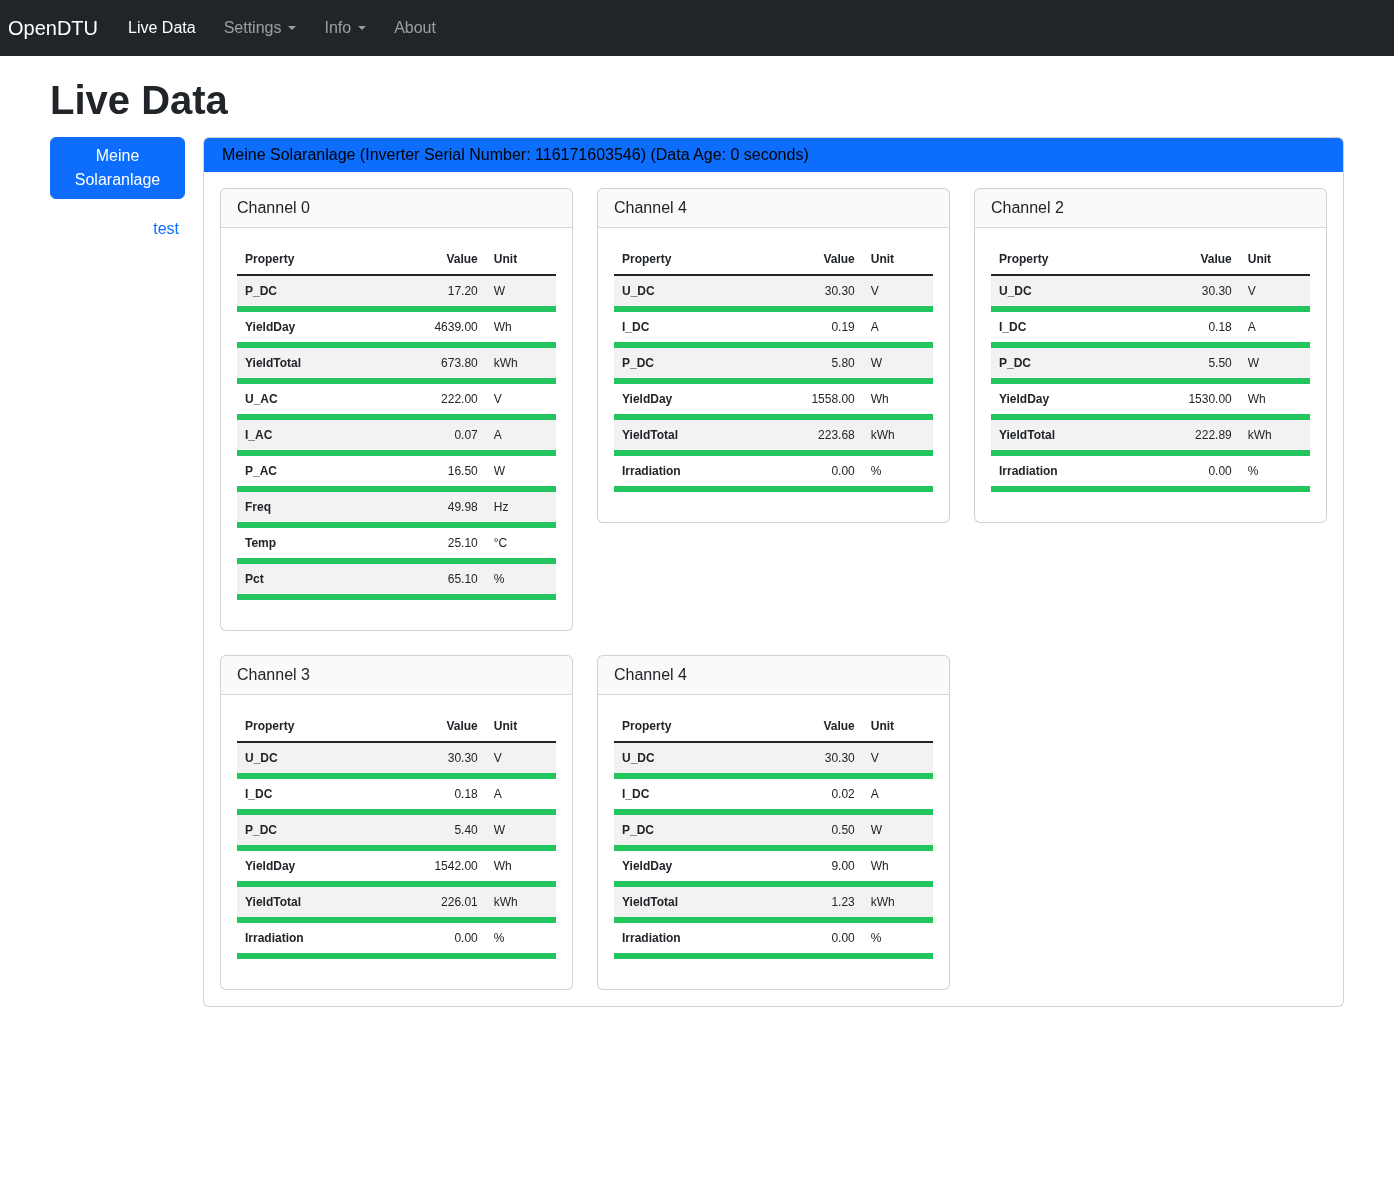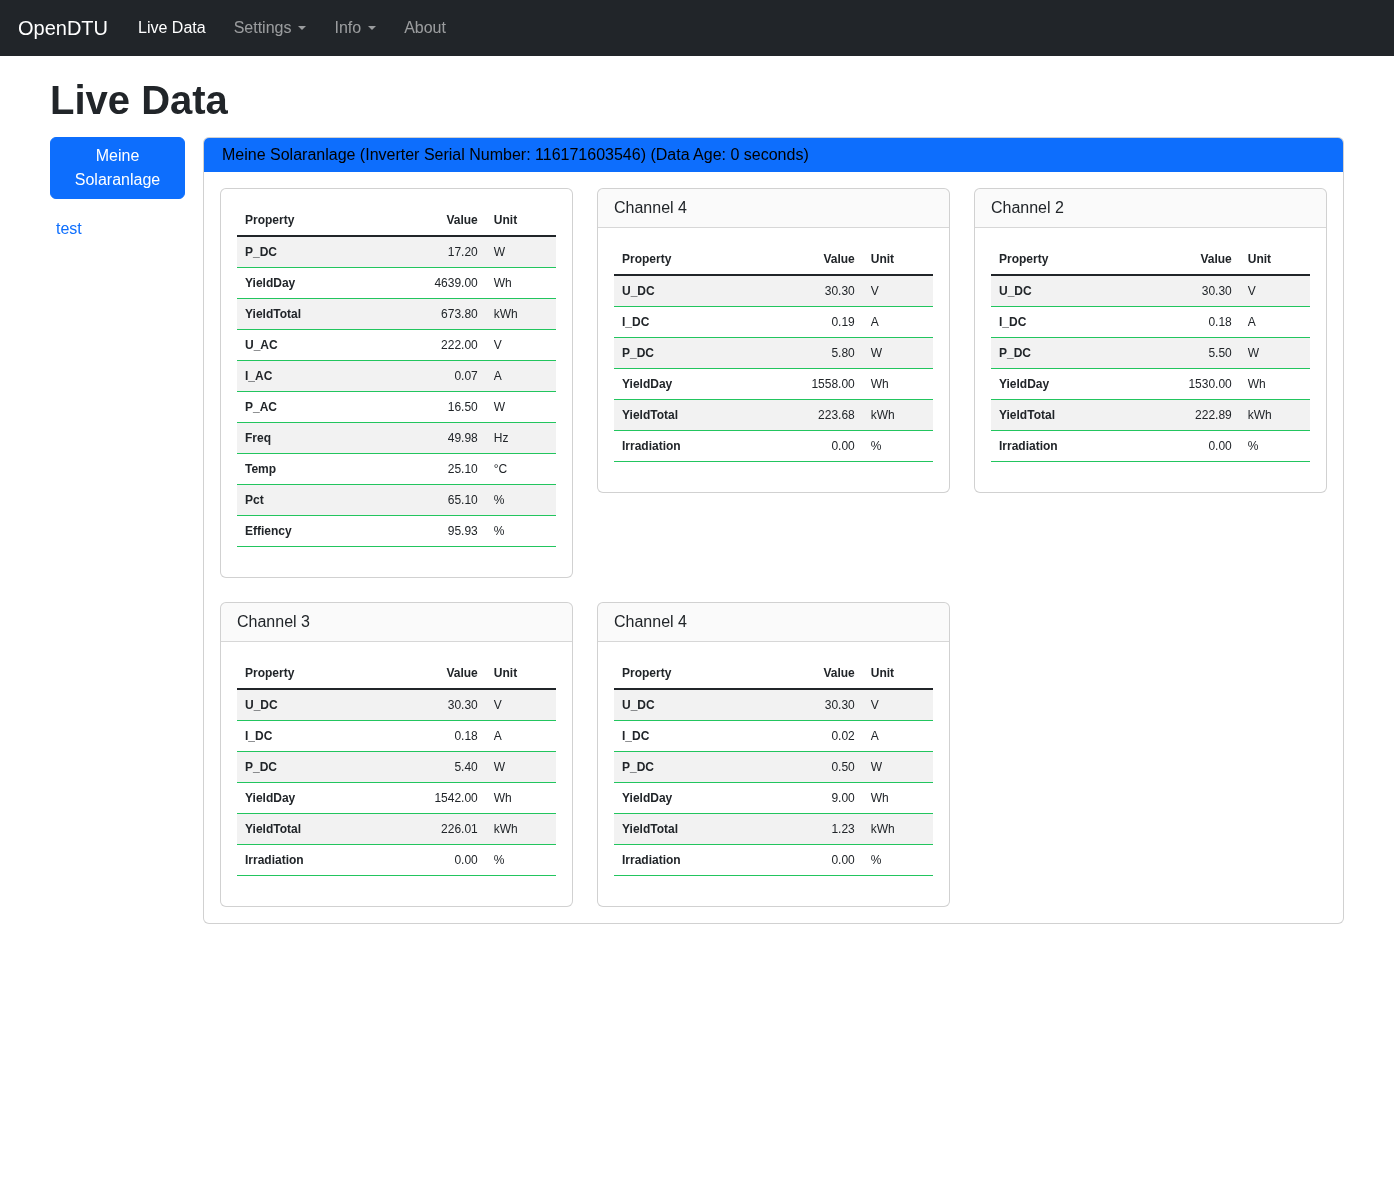--- a/index.html
+++ b/index.html
@@ -12,21 +12,21 @@
     font-family: "Liberation Sans", sans-serif;
     font-size: 16px;
   }
 
   
   .navbar {
     background: #212529;
     height: 56px;
     display: flex;
     align-items: center;
-    padding: 0 18px;
+    padding: 0 8px;
   }
   .navbar-brand {
     color: #ffffff;
     font-size: 20px;
     text-decoration: none;
     margin-right: 16px;
     cursor: pointer;
   }
   .nav-link {
     color: rgba(255,255,255,0.55);
@@ -78,21 +78,21 @@
     cursor: pointer;
   }
   .test-link {
     display: block;
     width: 100%;
     margin-top: 20px;
     background: transparent;
     border: none;
     color: #0d6efd;
     font-size: 16px;
-    text-align: left;
+    text-align: right;
     font-family: inherit;
     cursor: pointer;
   }
 
   
   .main-panel {
     flex: 1;
     border: 1px solid rgba(0,0,0,0.18);
     border-radius: 6px;
     background: #ffffff;
@@ -143,21 +143,21 @@
   table.data-table thead th {
     font-weight: 700;
     text-align: left;
     border-bottom: 2px solid #212529;
   }
   table.data-table thead th.col-val { text-align: right; }
   table.data-table thead th.col-unit { text-align: left; }
   table.data-table col.c-prop { width: 41%; }
   table.data-table col.c-val { width: 37%; }
   table.data-table col.c-unit { width: 22%; }
-  table.data-table tbody tr { border-bottom: 1px solid #22c55e; }
+  table.data-table tbody tr { border-bottom: 6px solid #22c55e; }
   table.data-table tbody tr:nth-child(odd) { background: rgba(0,0,0,0.05); }
   table.data-table tbody th.prop { text-align: left; font-weight: 700; }
   table.data-table tbody td.val { text-align: right; }
   table.data-table tbody td.unit { text-align: left; }
 </style>
 </head>
 <body>
 
 <nav class="navbar">
   <a class="navbar-brand">OpenDTU</a>
@@ -181,20 +181,21 @@
     <div class="sidebar">
       <button class="inverter-btn">Meine Solaranlage</button>
       <button class="test-link">test</button>
     </div>
 
     <div class="main-panel">
       <div class="main-panel-header">Meine Solaranlage (Inverter Serial Number: 116171603546) (Data Age: 0 seconds)</div>
       <div class="main-panel-body">
         <div class="channel-grid">
   <div class="channel-card">
+    <div class="card-header">Channel 0</div>
     <div class="card-body">
       <table class="data-table">
         <colgroup>
           <col class="c-prop">
                     <col class="c-val">
                     <col class="c-unit">
         </colgroup>
         <thead>
           <tr>
             <th class="col-prop">Property</th>
@@ -239,25 +240,20 @@
                       <td class="unit">Hz</td>
                     </tr>
                     <tr>
                       <th class="prop">Temp</th>
                       <td class="val">25.10</td>
                       <td class="unit">°C</td>
                     </tr>
                     <tr>
                       <th class="prop">Pct</th>
                       <td class="val">65.10</td>
-                      <td class="unit">%</td>
-                    </tr>
-                    <tr>
-                      <th class="prop">Effiency</th>
-                      <td class="val">95.93</td>
                       <td class="unit">%</td>
                     </tr>
                   </tbody>
       </table>
     </div>
   </div>
 
   <div class="channel-card">
     <div class="card-header">Channel 4</div>
     <div class="card-body">

